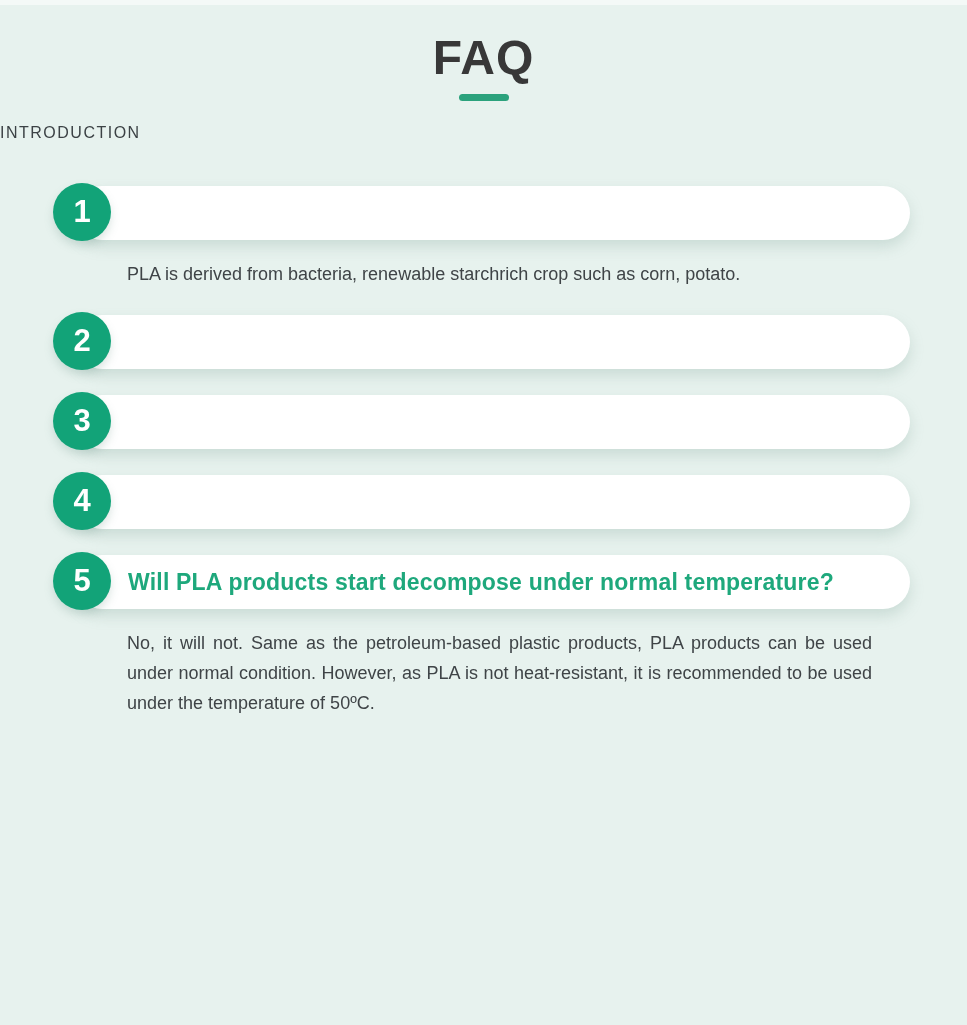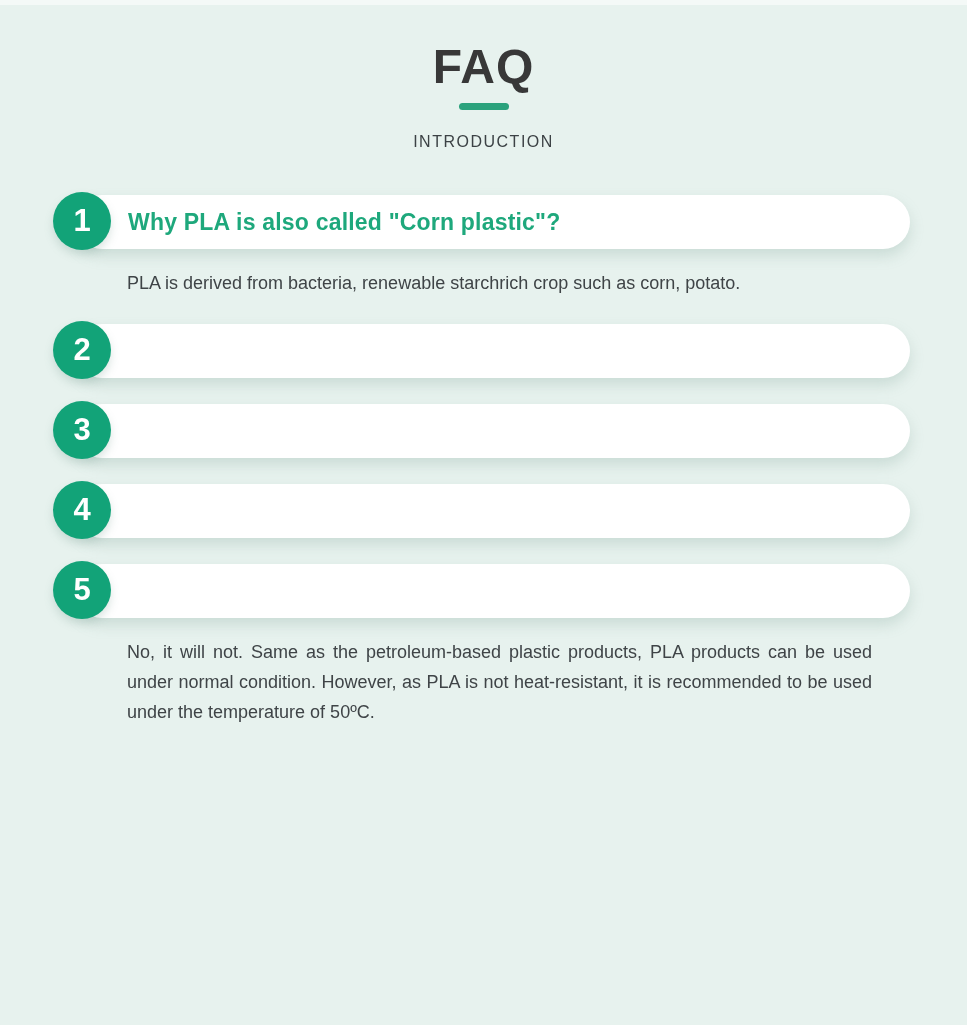--- a/index.html
+++ b/index.html
@@ -12,38 +12,37 @@
     position: relative;
   }
   .top-strip {
     position: absolute;
     top: 0; left: 0;
     width: 100%; height: 5px;
     background: rgba(255,255,255,0.55);
   }
   
   .title {
-    margin: 42px 0 0;
+    margin: 33px 0 0;
     text-align: center;
     font-size: 48px;
     line-height: 50px;
     font-weight: 700;
     letter-spacing: 1px;
     color: #383838;
   }
   .divider {
     width: 50px;
     height: 7px;
     border-radius: 4px;
     background: #2ba27c;
     margin: 11px auto 0;
   }
   .subtitle {
     margin: 23px 0 0;
-    text-align: center;
     font-size: 16px;
     line-height: 18px;
     letter-spacing: 1.5px;
     font-weight: 400;
     color: #3c4245;
   }
   
   .faq-list { margin-top: 44px; }
   .faq-item + .faq-item { margin-top: 26px; }
   .faq-row {
@@ -103,21 +102,20 @@
   <p class="subtitle">INTRODUCTION</p>
 </header>
 
 <main class="faq-list">
 
   <section class="faq-item">
     <div class="faq-row">
       <div class="num-circle">
         <span>1</span>
       </div>
-      <h2 class="question">Why PLA is also called "Corn plastic"?</h2>
     </div>
     <p class="answer">PLA is derived from bacteria, renewable starchrich crop such as corn, potato.</p>
   </section>
 
   <section class="faq-item">
     <div class="faq-row">
       <div class="num-circle">
         <span>2</span>
       </div>
     </div>
@@ -137,17 +135,18 @@
         <span>4</span>
       </div>
     </div>
   </section>
 
   <section class="faq-item">
     <div class="faq-row">
       <div class="num-circle">
         <span>5</span>
       </div>
+      <h2 class="question">Will PLA products start decompose under normal temperature?</h2>
     </div>
     <p class="answer justify">No, it will not. Same as the petroleum-based plastic products, PLA products can be used under normal condition. However, as PLA is not heat-resistant, it is recommended to be used under the temperature of 50ºC.</p>
   </section>
 
 </main>
 
 </body></html>

